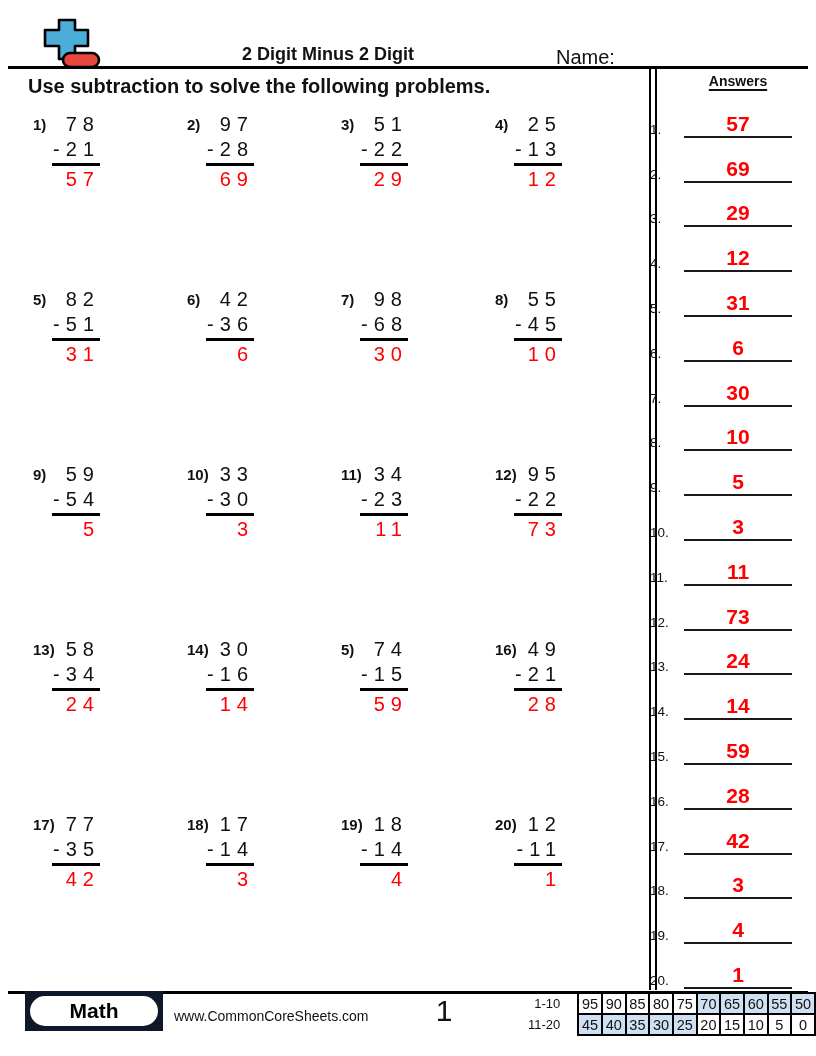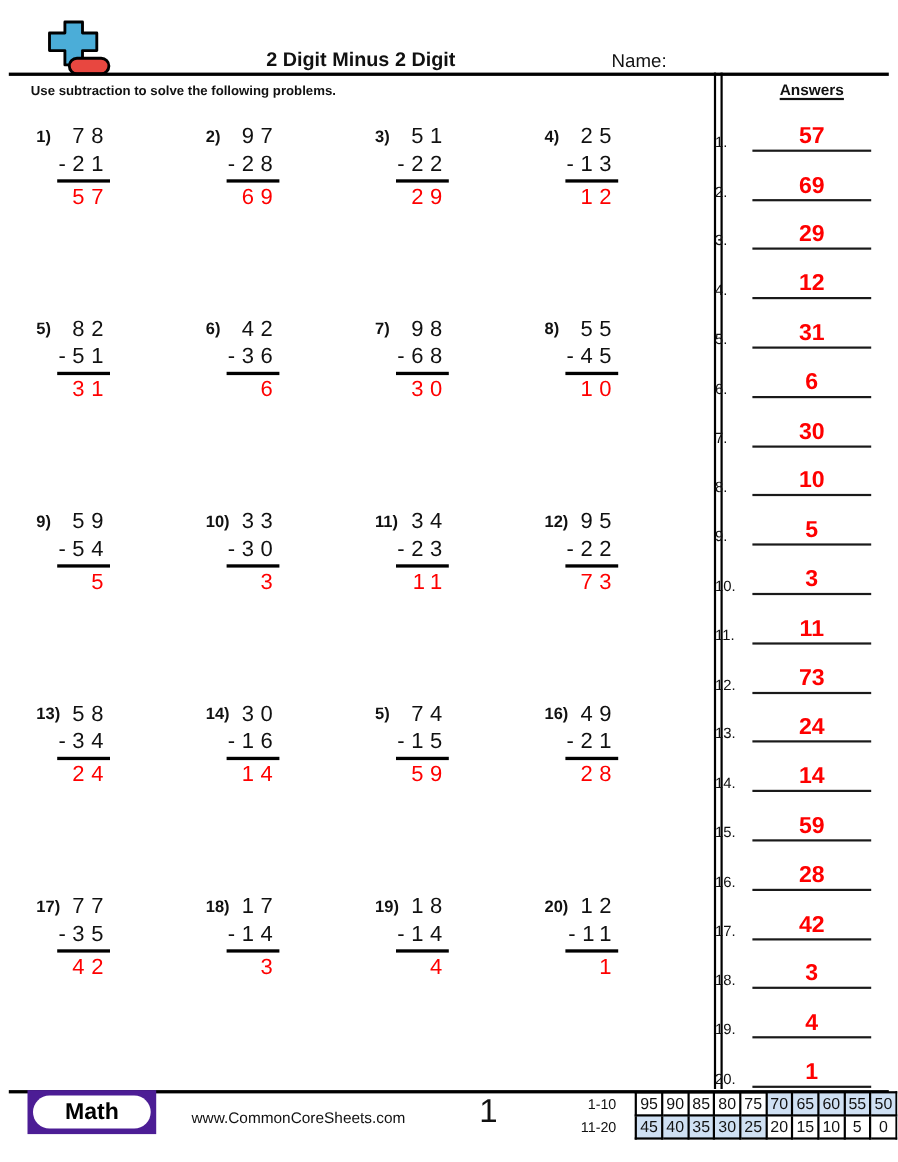--- a/index.html
+++ b/index.html
@@ -7,25 +7,25 @@
   .page {
     position:relative; width:816px; height:1056px; overflow:hidden;
     background:#fff; color:#111;
     font-family:"Liberation Sans", sans-serif;
     --red:#fe0000; --hl:#cfe0f3; --logo-blue:#4badd8; --logo-red:#e84740;
   }
   
   .logo { position:absolute; left:40px; top:17px; width:62px; height:52px; }
   .page-title { position:absolute; left:158px; top:44px; width:340px; text-align:center;
     font-size:18px; font-weight:600; }
-  .name-label { position:absolute; left:556px; top:46px; font-size:17px; }
+  .name-label { position:absolute; left:556px; top:46px; font-size:20px; }
   .answer-key { position:absolute; left:608px; top:39px; width:160px; text-align:center;
     font-size:21px; font-weight:700; color:var(--red); }
   .header-rule { position:absolute; left:8px; top:66px; width:800px; height:3px; background:#000; }
-  .instruction { position:absolute; left:28px; top:75px; font-size:12px; font-weight:700; }
+  .instruction { position:absolute; left:28px; top:75px; font-size:20px; font-weight:700; }
   
   .problems { position:absolute; left:28px; top:112px; width:616px; height:878px;
     display:grid; grid-template-columns:repeat(4,154px); grid-auto-rows:175px; }
   .problem { position:relative; }
   .p-label { position:absolute; left:5px; top:4px; font-size:15px; font-weight:700; }
   .p-body { position:absolute; left:24px; top:0; width:48px; text-align:right; font-size:20px; }
   .p-top,.p-sub { letter-spacing:6px; line-height:25px; white-space:pre; }
   .p-rule { height:3px; background:#000; margin-top:1px; }
   .p-ans { letter-spacing:6px; line-height:24px; margin-top:1px; color:var(--red); }
   
@@ -35,22 +35,22 @@
   .answers-title { margin-top:7px; padding-left:16px; text-align:center; font-size:14px; font-weight:700;
     text-decoration:underline; text-underline-offset:3px; text-decoration-thickness:2px; }
   .answers-list { position:absolute; left:0; top:29px; width:168px; }
   .answer-item { position:relative; height:44.8px; }
   .a-num { position:absolute; left:4px; bottom:3px; font-size:13.5px; }
   .a-line { position:absolute; left:38px; bottom:2px; width:108px; border-bottom:2px solid #1a1a1a; }
   .a-val { position:absolute; left:38px; bottom:4px; width:108px; text-align:center;
     font-size:21px; font-weight:700; color:var(--red); }
   
   .footer-rule { position:absolute; left:8px; top:991px; width:800px; height:2.5px; background:#000; }
-  .math-badge { position:absolute; left:25px; top:991px; width:117px; height:40px;
-    background:#4c1d95;padding-left:15px; }
+  .math-badge { position:absolute; left:25px; top:991px; width:138px; height:40px;
+    background:#0f172a;padding-left:15px; }
   .math-pill { position:absolute; left:5px; top:5px; right:5px; bottom:5px; background:#fff;
     border-radius:15px; display:flex; align-items:center; justify-content:center;
     font-size:21px; font-weight:700; color:#000; }
   .website { position:absolute; left:174px; top:1008px; font-size:14px; }
   .page-number { position:absolute; left:418px; top:994px; width:52px; text-align:center; font-size:30px; }
   .grade-table { position:absolute; left:528px; top:992px; border-collapse:collapse; }
   .grade-table td { height:21px; }
   .gt-label { padding-right:17px; text-align:right; font-size:13px; border:none; white-space:nowrap; }
   .gt-cell { width:24.5px; border:2px solid #000; text-align:center; font-size:14.5px; }
   .gt-hl { background:var(--hl); }

